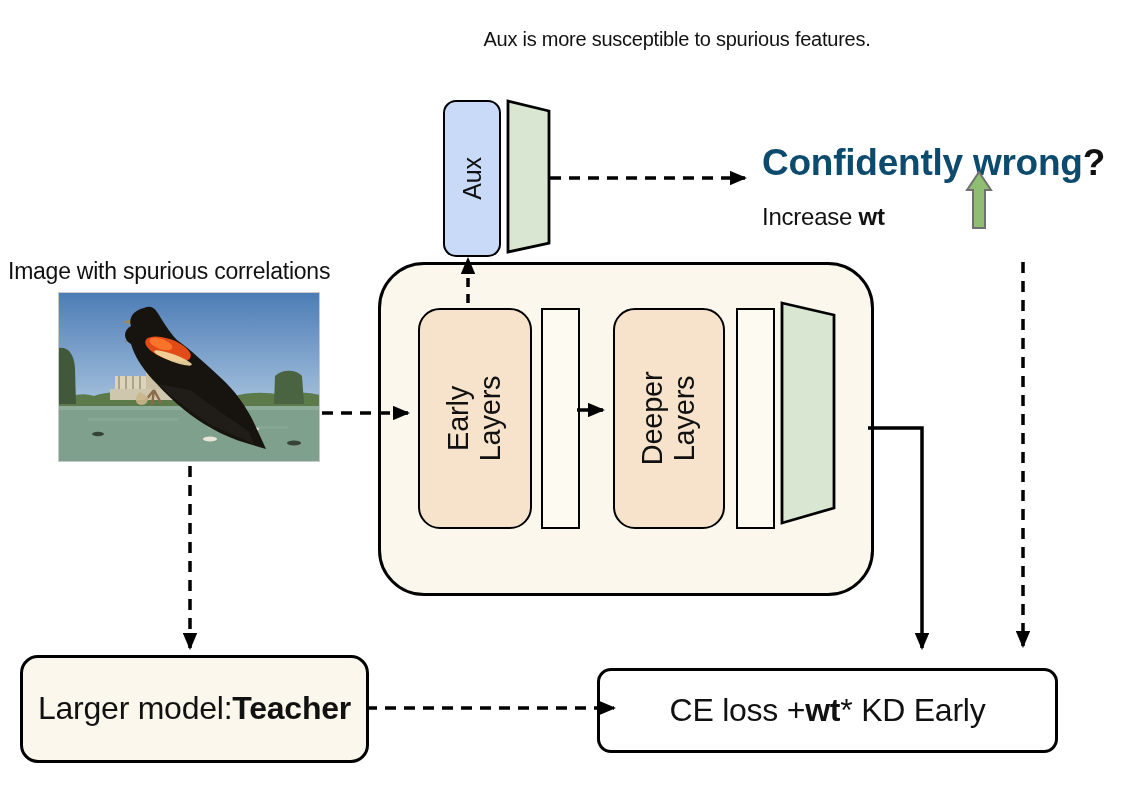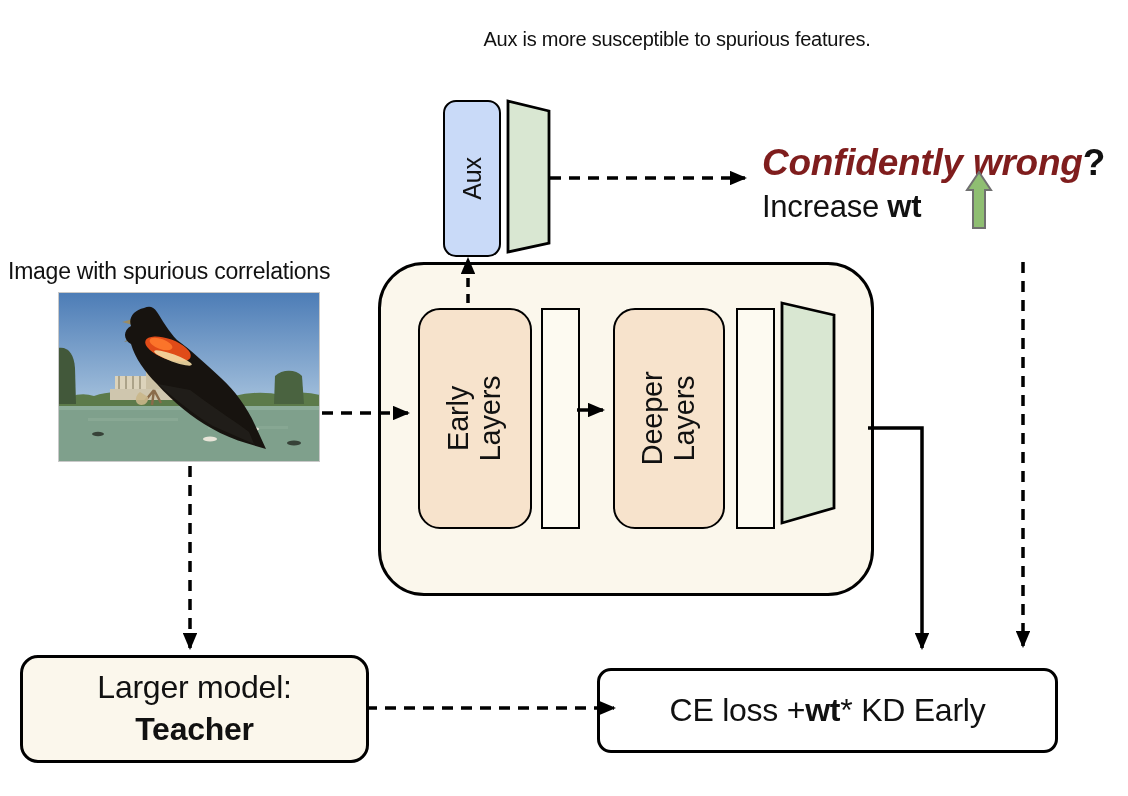--- a/index.html
+++ b/index.html
@@ -9,22 +9,22 @@
   }
   .abs{position:absolute;}
   .caption-top{left:396px;top:28px;width:562px;text-align:center;font-size:20px;}
   .aux-box{
     left:443px;top:100px;width:54px;height:153px;background:#c9daf8;
     border:2.5px solid #000;border-radius:13px;display:flex;align-items:center;justify-content:center;
   }
   .vtext{transform:rotate(-90deg);white-space:nowrap;font-size:25px;}
   .callout{left:762px;top:142px;width:366px;}
   .callout .line1{font-size:37px;font-weight:bold;line-height:1.15;}
-  .callout .red{color:#7f1d1d;font-style:italic;}
-  .callout .line2{font-size:31px;line-height:1.2;margin-top:3px;}
+  .callout .red{color:#0c4a6e;}
+  .callout .line2{font-size:24px;line-height:1.2;margin-top:18px;}
   .b{font-weight:bold;}
   .image-label{left:8px;top:258px;width:370px;font-size:23px;}
   .bird-frame{left:58px;top:292px;width:262px;height:170px;}
   .student-box{
     left:378px;top:262px;width:490px;height:328px;background:#fbf7ec;
     border:3px solid #000;border-radius:46px;
   }
   .inner-layer{
     position:absolute;top:43px;height:217px;background:#f7e3cc;border:2.5px solid #000;
     border-radius:22px;display:flex;align-items:center;justify-content:center;
@@ -32,21 +32,21 @@
   .early{left:37px;width:110px;}
   .deeper{left:232px;width:108px;}
   .thin-rect{
     position:absolute;top:43px;height:217px;width:35px;background:#fdfaf1;border:2.5px solid #000;
   }
   .tr1{left:160px;} .tr2{left:355px;}
   .layer-text{transform:rotate(-90deg);font-size:29px;line-height:1.12;text-align:center;white-space:nowrap;}
   .student-caption{position:absolute;left:0;right:0;bottom:14px;text-align:center;font-size:32px;}
   .teacher-box{
     left:20px;top:655px;width:343px;height:102px;background:#fbf7ec;border:3px solid #000;
-    border-radius:18px;display:flex;flex-direction:column;align-items:center;justify-content:center;
+    border-radius:18px;display:flex;flex-direction:row;align-items:center;justify-content:center;
     font-size:32px;line-height:1.3;text-align:center;
   }
   .loss-box{
     left:597px;top:668px;width:455px;height:79px;background:#ffffff;border:3px solid #000;
     border-radius:14px;display:flex;align-items:center;justify-content:center;font-size:32px;
   }
   svg.overlay{position:absolute;left:0;top:0;width:1128px;height:796px;pointer-events:none;}
 </style>
 </head>
 <body>

